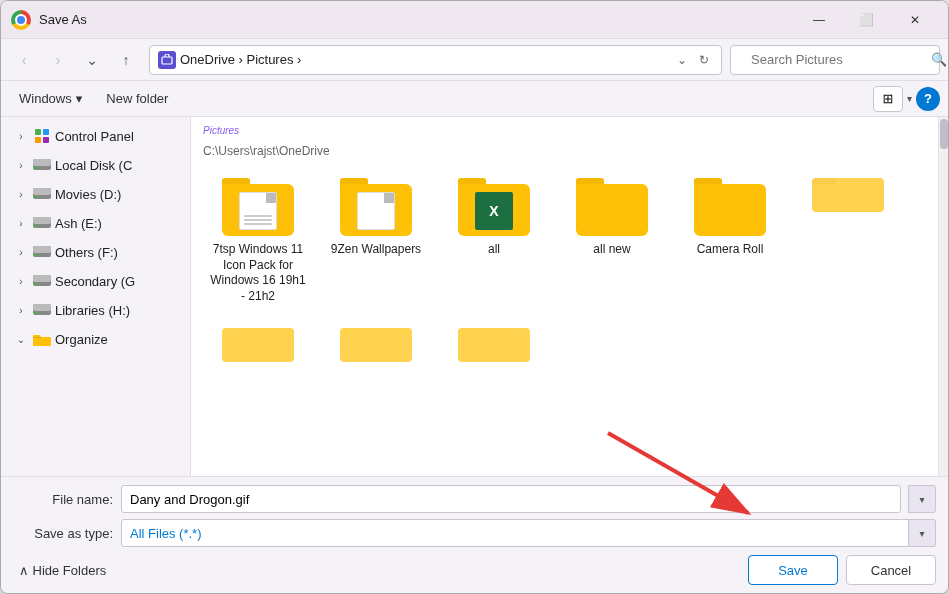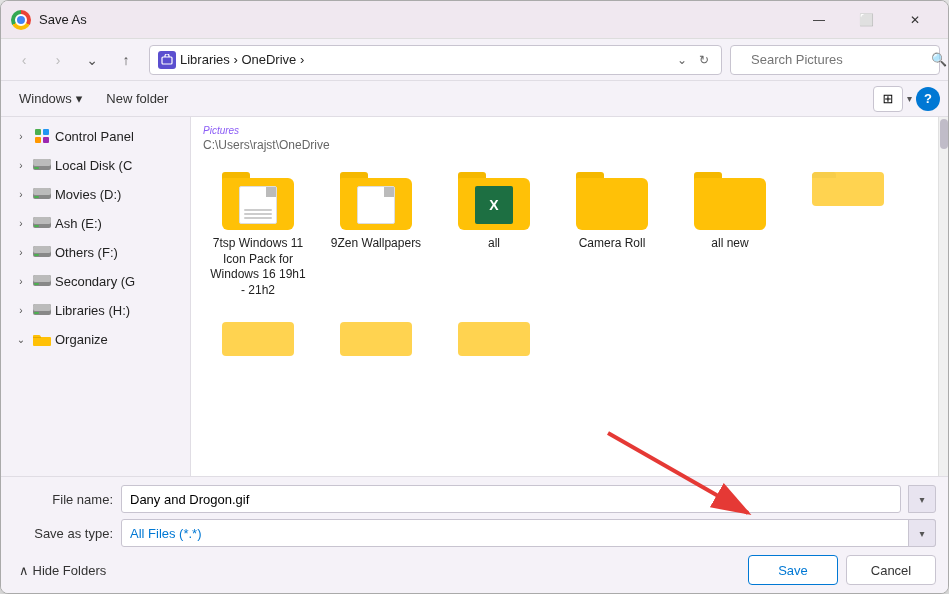--- a/index.html
+++ b/index.html
@@ -262,21 +262,21 @@
     }
     .location-name {
       font-size: 10px;
       color: #8b5cf6;
       font-weight: 500;
       font-style: italic;
     }
     .location-path {
       font-size: 12px;
       color: #666;
-      margin-top: 2px;
+      margin-top: 8px;
     }
 
     .files-grid {
       display: flex;
       flex-wrap: wrap;
       gap: 8px;
     }
 
     .file-item {
       width: 110px;
@@ -495,21 +495,21 @@
     <button class="nav-btn">
       <span>↑</span>
     </button>
     <div class="address-bar">
       <div class="address-icon">
         <svg width="12" height="12" viewBox="0 0 12 12" fill="none">
           <rect x="1" y="3" width="10" height="7" rx="1" stroke="white" stroke-width="1.2" fill="none"></rect>
           <path d="M4 3V2a2 2 0 014 0v1" stroke="white" stroke-width="1.2"></path>
         </svg>
       </div>
-      <span class="address-text">Libraries › OneDrive ›</span>
+      <span class="address-text">OneDrive › Pictures ›</span>
       <span class="address-chevron">⌄</span>
       <span class="address-refresh">↻</span>
     </div>
     <div class="search-bar">
       <input type="text" style="color: rgb(136, 136, 136);" placeholder="Search Pictures">
       <span class="search-icon-btn">🔍</span>
     </div>
   </div>
 
   <div class="command-bar">
@@ -677,29 +677,29 @@
               </div>
             </div>
             <div class="file-name">all</div>
           </div>
 
           <div class="file-item">
             <div class="folder-icon-lg">
               <div class="folder-tab" style="background:#f5b800;"></div>
               <div class="folder-body" style="background:#ffc107;"></div>
             </div>
-            <div class="file-name">Camera Roll</div>
+            <div class="file-name">all new</div>
           </div>
 
           <div class="file-item">
             <div class="folder-icon-lg">
               <div class="folder-tab" style="background:#f5b800;"></div>
               <div class="folder-body" style="background:#ffc107;"></div>
             </div>
-            <div class="file-name">all new</div>
+            <div class="file-name">Camera Roll</div>
           </div>
 
           <div class="file-item" style="opacity:0.7;overflow:hidden;height:50px;">
             <div style="width:72px;height:40px;background:#ffc107;border-radius:4px;position:relative;overflow:hidden;">
               <div style="width:24px;height:6px;background:#f5b800;border-radius:3px 3px 0 0;position:absolute;top:0;left:0;"></div>
             </div>
           </div>
           <div class="file-item" style="opacity:0.7;overflow:hidden;height:50px;">
             <div style="width:72px;height:40px;background:#ffc107;border-radius:4px;"></div>
           </div>

